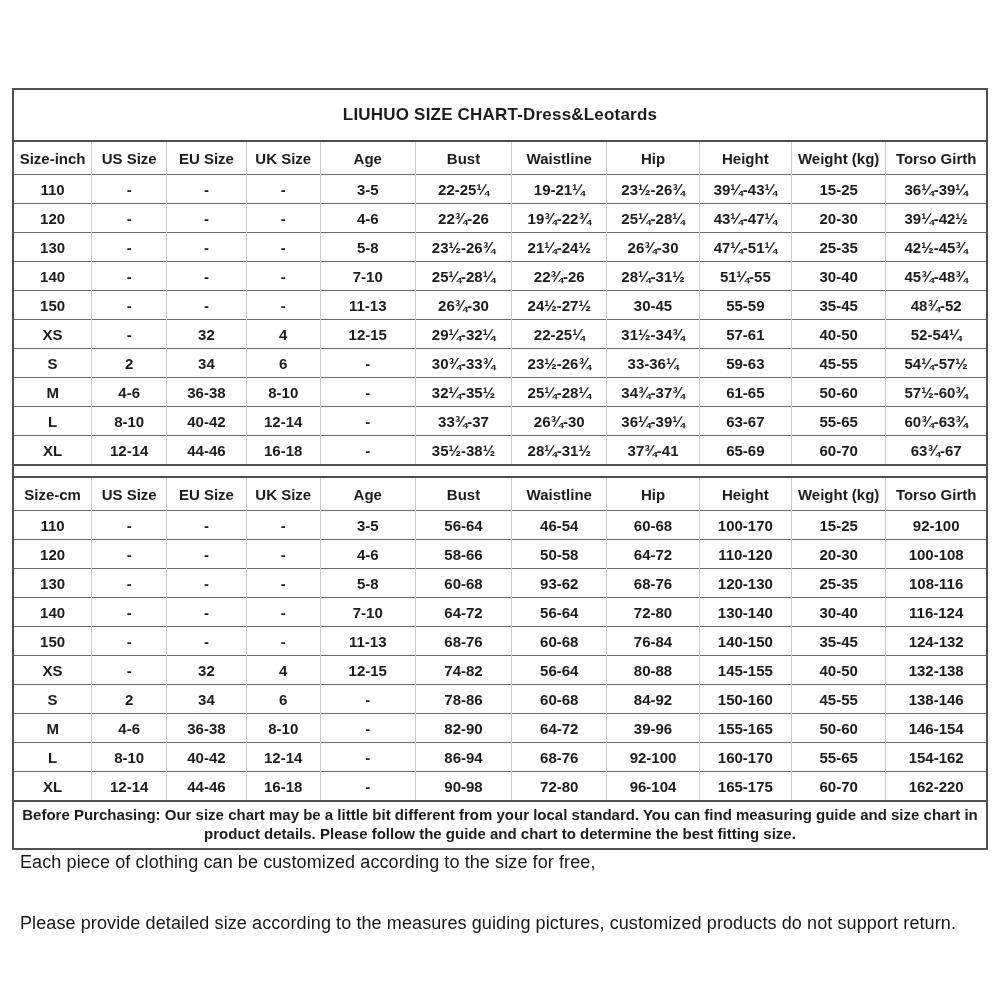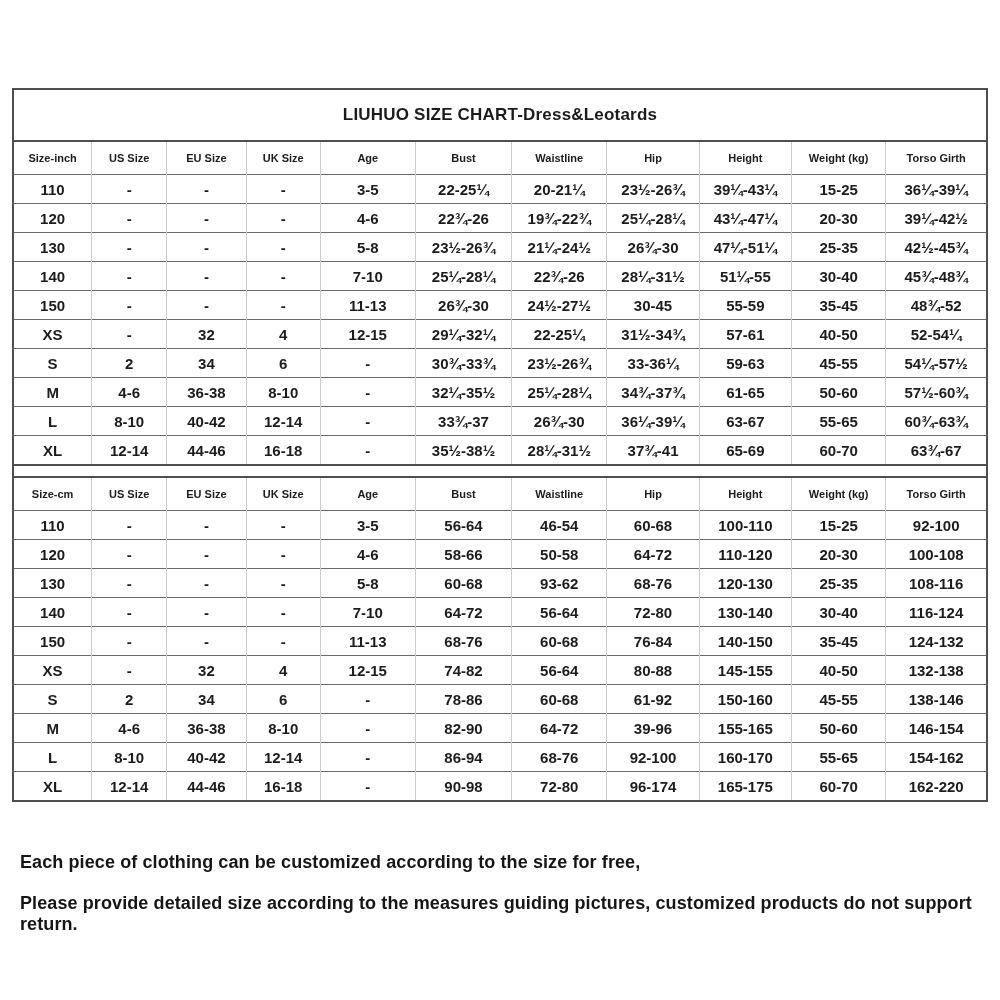--- a/index.html
+++ b/index.html
@@ -50,21 +50,21 @@
     border-right: 1px solid #cbcbcb;
     white-space: nowrap;
     overflow: hidden;
   }
   table.size-table th:last-child,
   table.size-table td:last-child {
     border-right: none;
   }
   table.size-table th {
     height: 32px;
-    font-size: 11px;
+    font-size: 15px;
   }
   table.size-table td {
     border-top: 1px solid #6b6b6b;
   }
   .section-spacer {
     height: 10px;
     border-top: 2px solid #4f4f4f;
     border-bottom: 2px solid #4f4f4f;
     background: #ffffff;
   }
@@ -75,25 +75,25 @@
     font-weight: 700;
     padding: 3px 4px 5px 4px;
     line-height: 19px;
   }
   .below-text {
     position: absolute;
     left: 20px;
     right: 10px;
   }
   .below-line-1 { top: 852px; }
-  .below-line-2 { top: 893px; }
+  .below-line-2 { top: 913px; }
   .below-text p {
     margin: 0;
     font-size: 18px;
-    font-weight: 700;
+    font-weight: 400;
     color: #161616;
     letter-spacing: 0.1px;
   }
   
   col.c0 { width: 8.0%; }
   col.c1 { width: 7.7%; }
   col.c2 { width: 8.2%; }
   col.c3 { width: 7.6%; }
   col.c4 { width: 9.8%; }
   col.c5 { width: 9.9%; }
@@ -141,21 +141,21 @@
           </tr>
         </thead>
         <tbody>
           <tr>
             <td>110</td>
             <td>-</td>
             <td>-</td>
             <td>-</td>
             <td>3-5</td>
             <td>22-25¼</td>
-            <td>20-21¼</td>
+            <td>19-21¼</td>
             <td>23½-26¾</td>
             <td>39¼-43¼</td>
             <td>15-25</td>
             <td>36¼-39¼</td>
           </tr>
           <tr>
             <td>120</td>
             <td>-</td>
             <td>-</td>
             <td>-</td>
@@ -308,21 +308,21 @@
         <tbody>
           <tr>
             <td>110</td>
             <td>-</td>
             <td>-</td>
             <td>-</td>
             <td>3-5</td>
             <td>56-64</td>
             <td>46-54</td>
             <td>60-68</td>
-            <td>100-110</td>
+            <td>100-170</td>
             <td>15-25</td>
             <td>92-100</td>
           </tr>
           <tr>
             <td>120</td>
             <td>-</td>
             <td>-</td>
             <td>-</td>
             <td>4-6</td>
             <td>58-66</td>
@@ -385,21 +385,21 @@
             <td>132-138</td>
           </tr>
           <tr>
             <td>S</td>
             <td>2</td>
             <td>34</td>
             <td>6</td>
             <td>-</td>
             <td>78-86</td>
             <td>60-68</td>
-            <td>61-92</td>
+            <td>84-92</td>
             <td>150-160</td>
             <td>45-55</td>
             <td>138-146</td>
           </tr>
           <tr>
             <td>M</td>
             <td>4-6</td>
             <td>36-38</td>
             <td>8-10</td>
             <td>-</td>
@@ -424,28 +424,29 @@
             <td>154-162</td>
           </tr>
           <tr>
             <td>XL</td>
             <td>12-14</td>
             <td>44-46</td>
             <td>16-18</td>
             <td>-</td>
             <td>90-98</td>
             <td>72-80</td>
-            <td>96-174</td>
+            <td>96-104</td>
             <td>165-175</td>
             <td>60-70</td>
             <td>162-220</td>
           </tr>
         </tbody>
       </table>
 
+    <div class="note-row">Before Purchasing: Our size chart may be a little bit different from your local standard. You can find measuring guide and size chart in product details. Please follow the guide and chart to determine the best fitting size.</div>
   </div>
 
   <div class="below-text below-line-1">
     <p>Each piece of clothing can be customized according to the size for free,</p>
   </div>
   <div class="below-text below-line-2">
     <p>Please provide detailed size according to the measures guiding pictures, customized products do not support return.</p>
   </div>
 
 </div>

